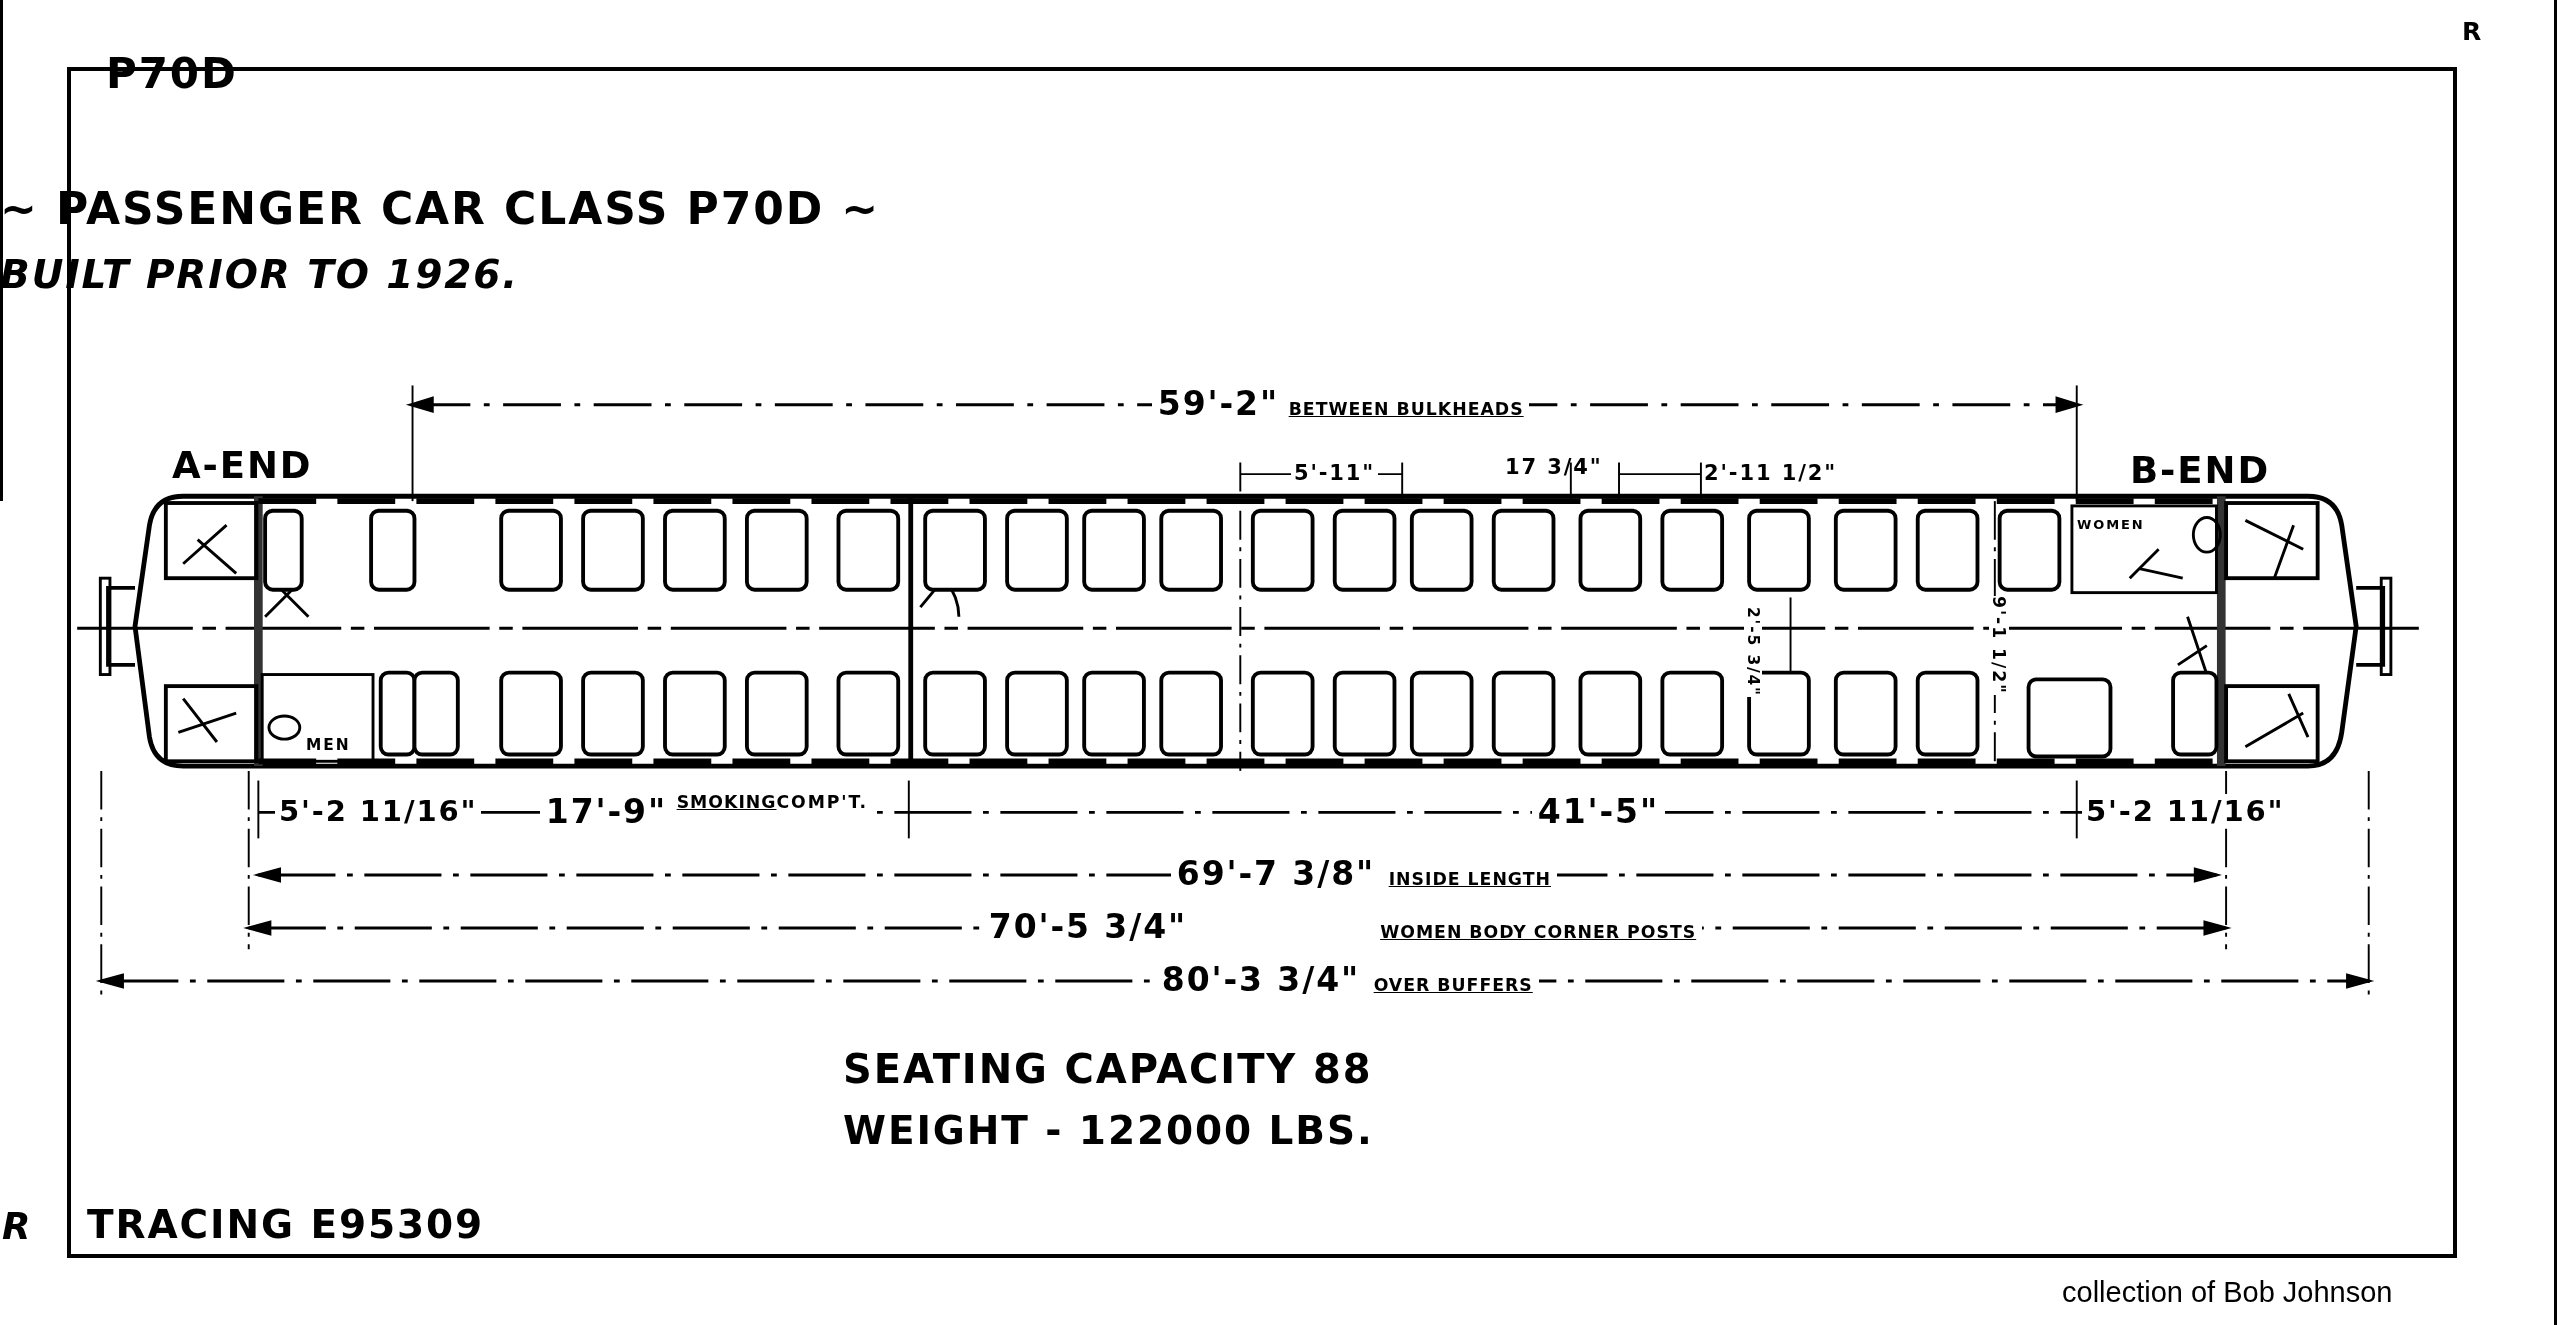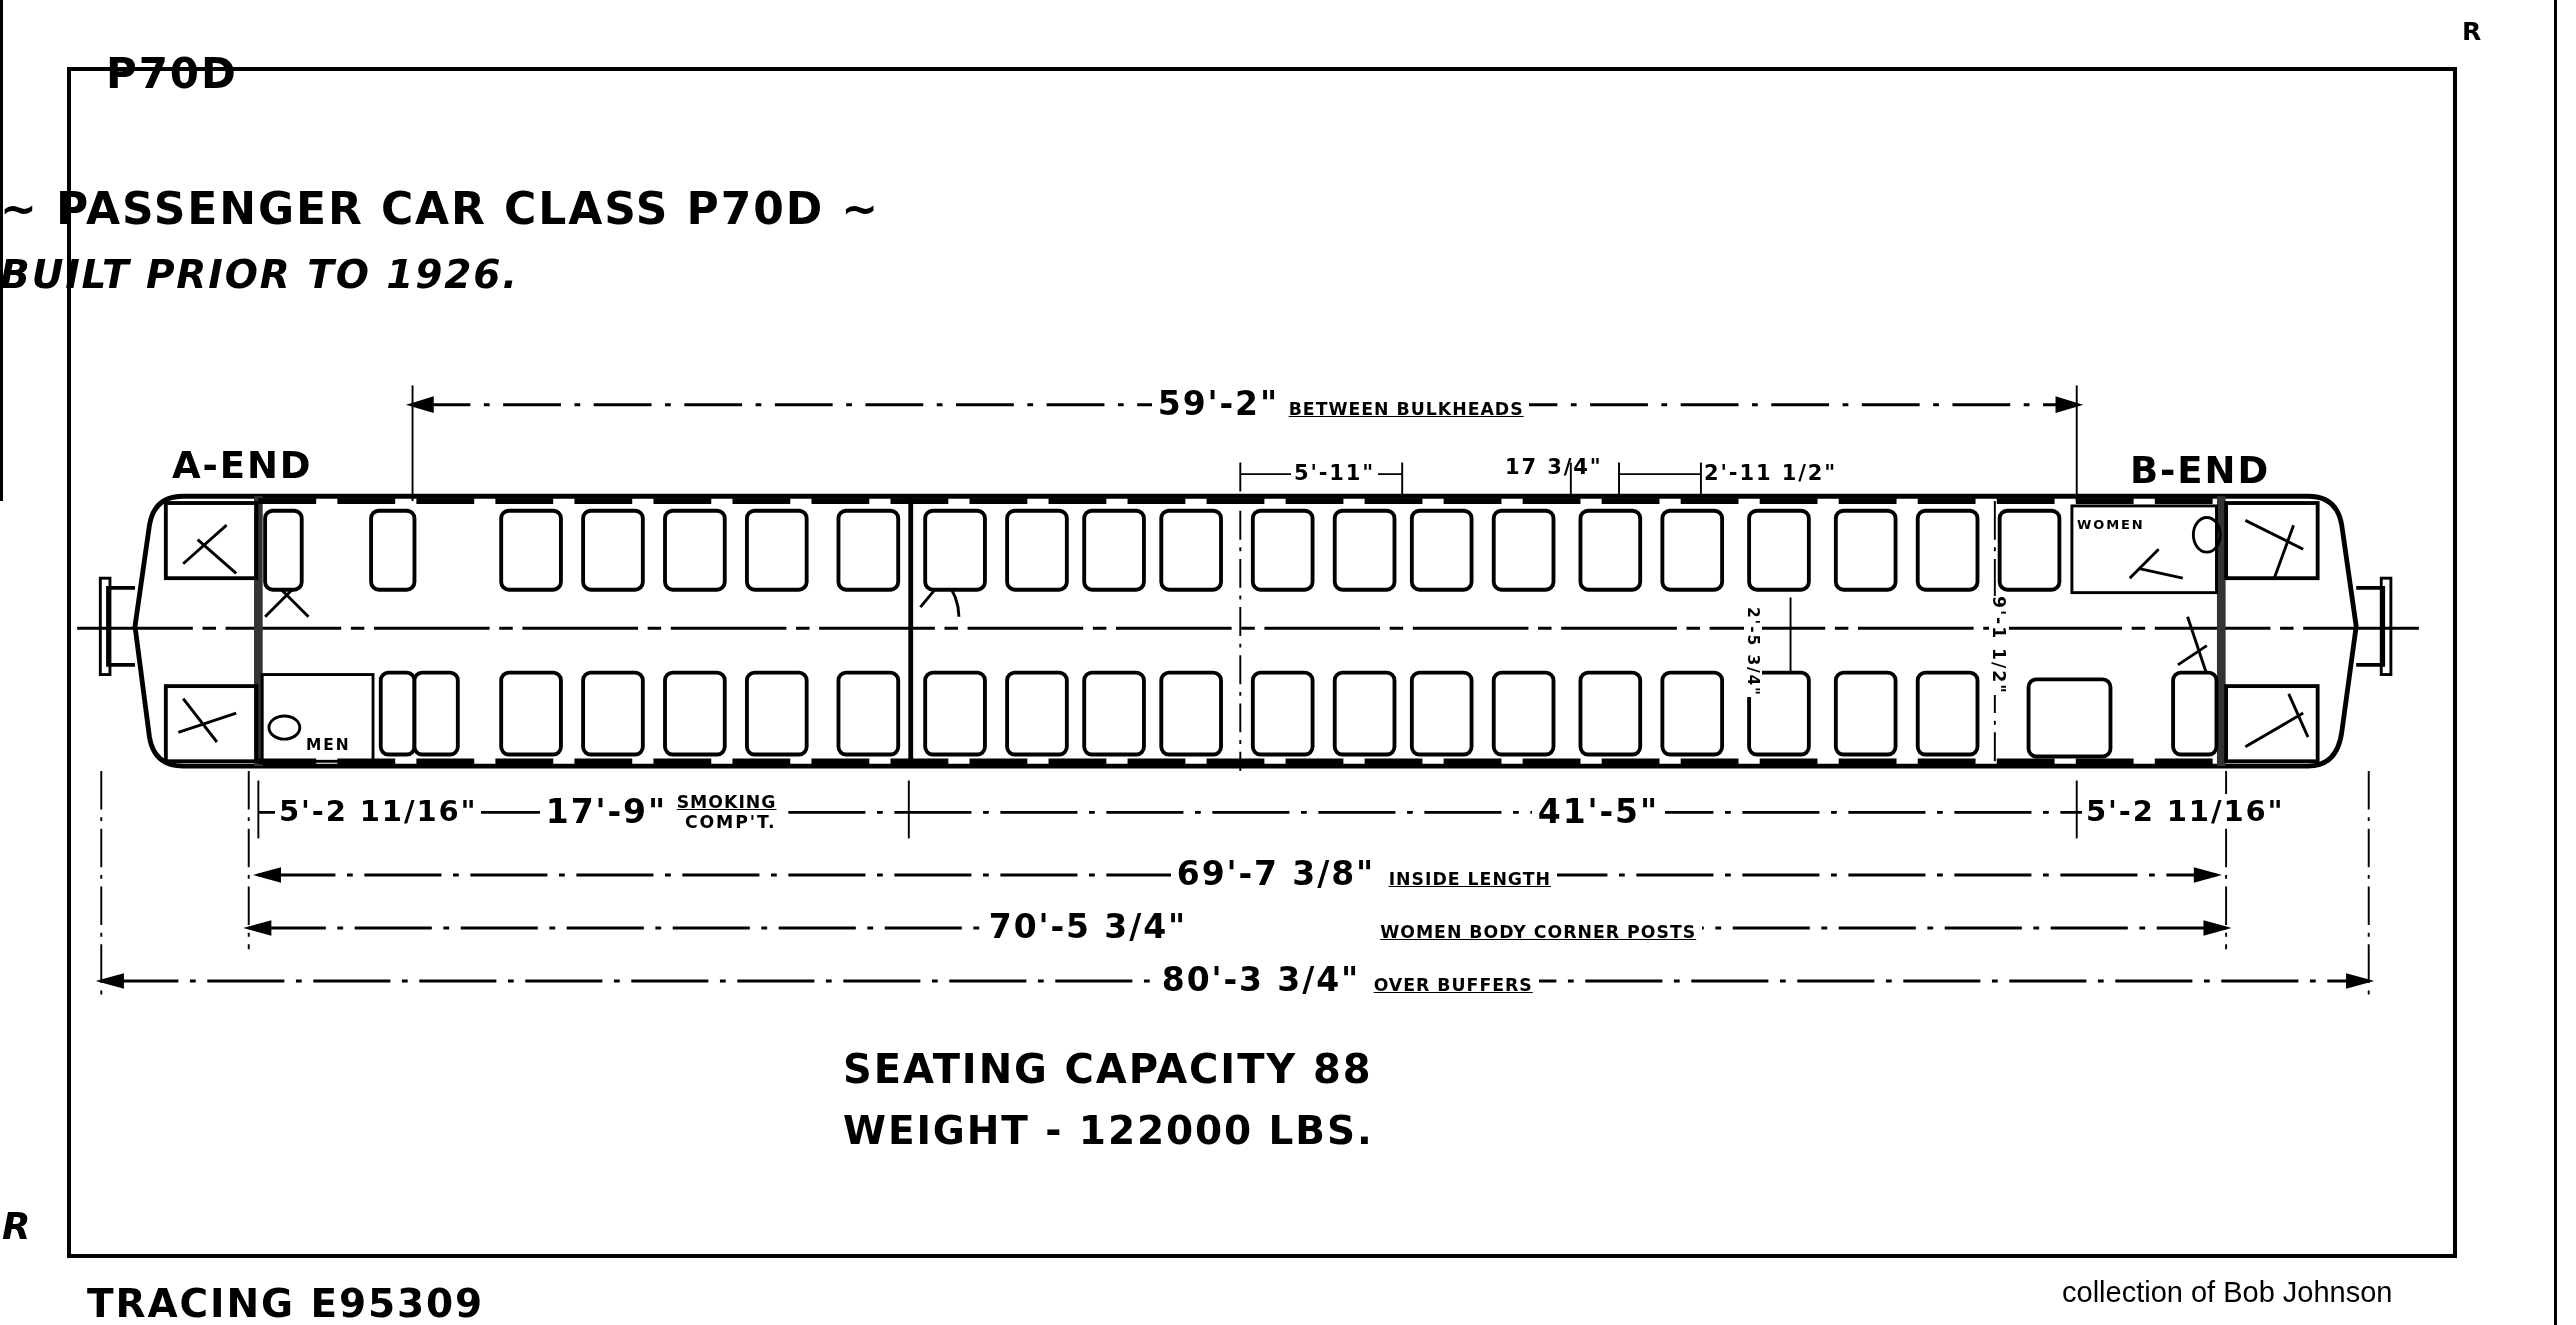--- a/index.html
+++ b/index.html
@@ -171,21 +171,21 @@
 </div>
 <div class="abs hand" style="left:1291px; top:461px; font-size:21px; background:#fff; padding:0 2.9px;">5'-11"</div>
 <div class="abs hand" style="left:1505px; top:455px; font-size:21px;">17 3/4"</div>
 <div class="abs hand" style="left:1704px; top:461px; font-size:21px;">2'-11 1/2"</div>
 <div class="abs hand" style="left:1762px; top:607px; font-size:15.4px; transform:rotate(90deg); transform-origin:left top; background:#fff;">2'-5 3/4"</div>
 <div class="abs hand" style="left:2009px; top:596px; font-size:17.3px; transform:rotate(90deg); transform-origin:left top; background:#fff;">9'-1 1/2"</div>
 
 <div class="abs hand dimtext" style="left:275px; top:794px; font-size:29px; background:#fff; padding:0 3.9px;">5'-2 11/16"</div>
 <div class="abs" style="left:540px; top:792px; background:#fff; padding:0 5.8px; display:flex; align-items:flex-start; gap:9.6px;">
   <span class="hand dimtext">17'-9"</span>
-  <span style="display:flex; flex-direction:column; align-items:flex-end;">
+  <span style="display:flex; flex-direction:row; align-items:flex-end;">
     <span class="hand note">SMOKING</span>
     <span class="hand" style="font-size:17.3px;">COMP'T.</span>
   </span>
 </div>
 <div class="abs hand dimtext" style="left:1532px; top:792px; background:#fff; padding:0 5.8px;">41'-5"</div>
 <div class="abs hand dimtext" style="left:2082px; top:794px; font-size:29px; background:#fff; padding:0 3.9px;">5'-2 11/16"</div>
 
 <div class="abs" style="left:1171px; top:854px; background:#fff; padding:0 5.8px; display:flex; align-items:baseline; gap:13.5px;">
   <span class="hand dimtext">69'-7 3/8"</span>
   <span class="hand note">INSIDE LENGTH</span>
@@ -195,15 +195,15 @@
   <span class="hand note">WOMEN BODY CORNER POSTS</span>
 </div>
 <div class="abs" style="left:1156px; top:960px; background:#fff; padding:0 5.8px; display:flex; align-items:baseline; gap:13.5px;">
   <span class="hand dimtext">80'-3 3/4"</span>
   <span class="hand note">OVER BUFFERS</span>
 </div>
 
 <div class="abs hand" style="left:843px; top:1046px; font-size:40px;">SEATING CAPACITY 88</div>
 <div class="abs hand" style="left:843px; top:1108px; font-size:39px;">WEIGHT - 122000 LBS.</div>
 
-<div class="abs hand" style="left:87px; top:1281px; font-size:39px;">TRACING E95309</div>
+<div class="abs hand" style="left:87px; top:1202px; font-size:39px;">TRACING E95309</div>
 <div class="abs hand credit" style="left:2062px; top:1276px;">collection of Bob Johnson</div>
 
 
 </body></html>

